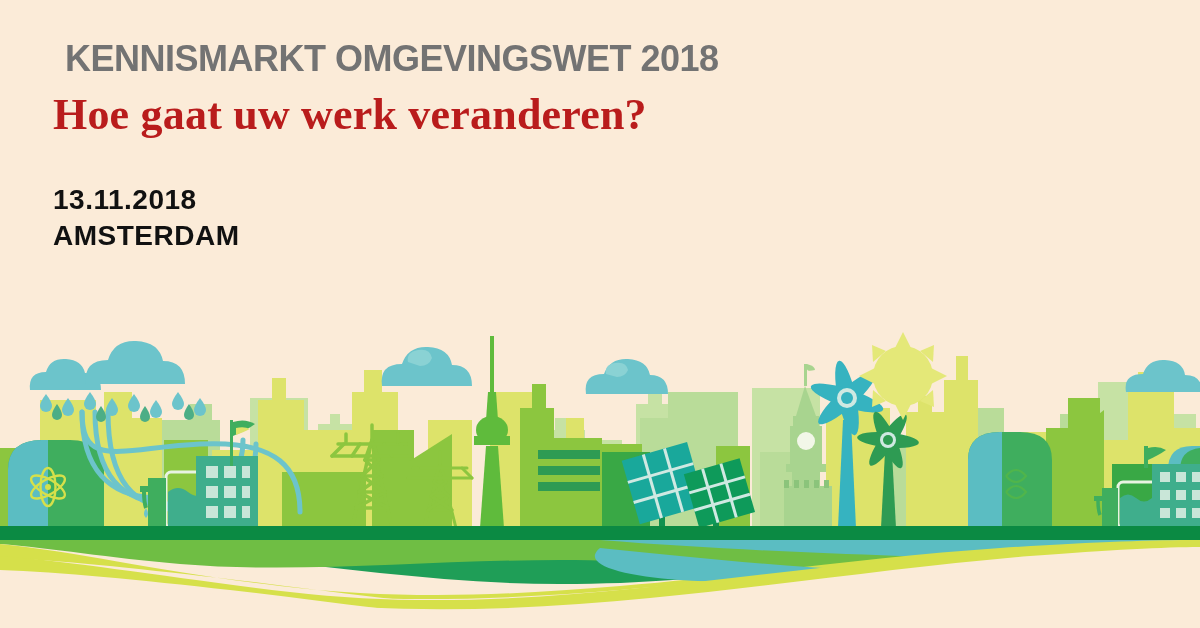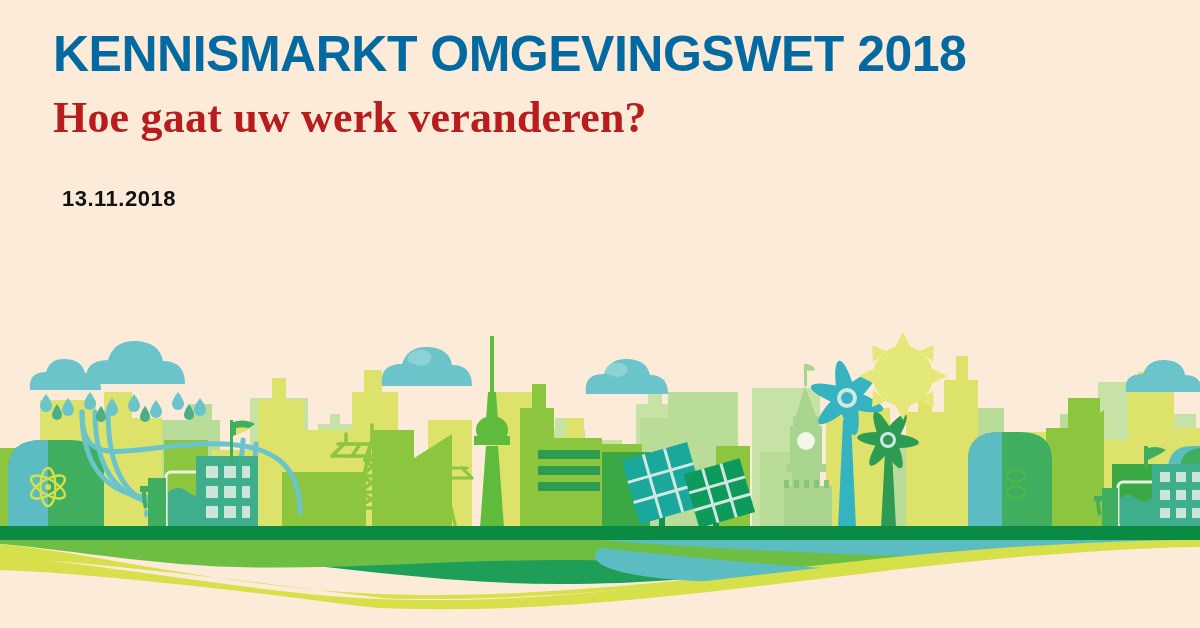--- a/index.html
+++ b/index.html
@@ -8,45 +8,45 @@
     background:#FBEBD8;
     font-family:"Liberation Sans",sans-serif;
   }
   #poster{position:relative;width:1200px;height:628px;background:#FBEBD8;overflow:hidden;}
 
   
   .text-block{position:absolute;left:53px;top:28px;z-index:40;}
   #poster-title{
     font-family:"Liberation Sans",sans-serif;
     font-weight:bold;
-    font-size:50px;
+    font-size:36px;
     letter-spacing:-0.5px;
-    color:#0369a1;
-    margin:0;
+    color:#737373;
+    margin:12px;
     line-height:1.05;
     white-space:nowrap;
   }
   #poster-subtitle{
     font-family:"Liberation Serif",serif;
     font-size:44px;
     color:#b91c1c;
     margin:14px 0 0 0;
     line-height:1.05;
     white-space:nowrap;
     letter-spacing:0.2px;
   }
   .meta{margin-top:44px;}
   #poster-date,#poster-city{
     font-family:"Liberation Sans",sans-serif;
     font-weight:bold;
-    font-size:22px;
+    font-size:28px;
     letter-spacing:0.5px;
     color:#111111;
     line-height:1.28;
-    margin:9px;
+    margin:0;
     white-space:nowrap;
   }
 
   
   #illustration{position:absolute;left:0;top:0;width:1200px;height:628px;z-index:10;}
 </style>
 </head>
 <body>
 
 <div id="poster">
@@ -405,16 +405,17 @@
     <path d="M0 562 C70 566 150 576 260 590 C380 604 500 600 620 590 C760 578 880 560 1000 552 C1090 546 1150 544 1200 544 L1200 628 L0 628 Z" fill="#FBEBD8"></path>
     <path d="M0 556 C80 562 170 578 290 592 C410 606 520 600 640 588 C780 574 900 556 1020 548 C1100 543 1160 541 1200 541 L1200 572 C1150 572 1080 576 990 588 C870 604 740 624 610 624 C470 624 350 604 230 590 C140 580 60 572 0 570 Z" fill="#D6E04A"></path>
     <path d="M0 572 C80 576 170 590 290 602 C410 614 530 610 650 598 C790 584 910 566 1030 556 C1110 550 1165 547 1200 547 L1200 628 L0 628 Z" fill="#FBEBD8"></path>
   </svg>
 
   <div class="text-block">
     <h1 id="poster-title">KENNISMARKT OMGEVINGSWET 2018</h1>
     <h2 id="poster-subtitle">Hoe gaat uw werk veranderen?</h2>
     <div class="meta">
       <div id="poster-date">13.11.2018</div>
+      <div id="poster-city">AMSTERDAM</div>
     </div>
   </div>
 
 </div>
 
 </body></html>

